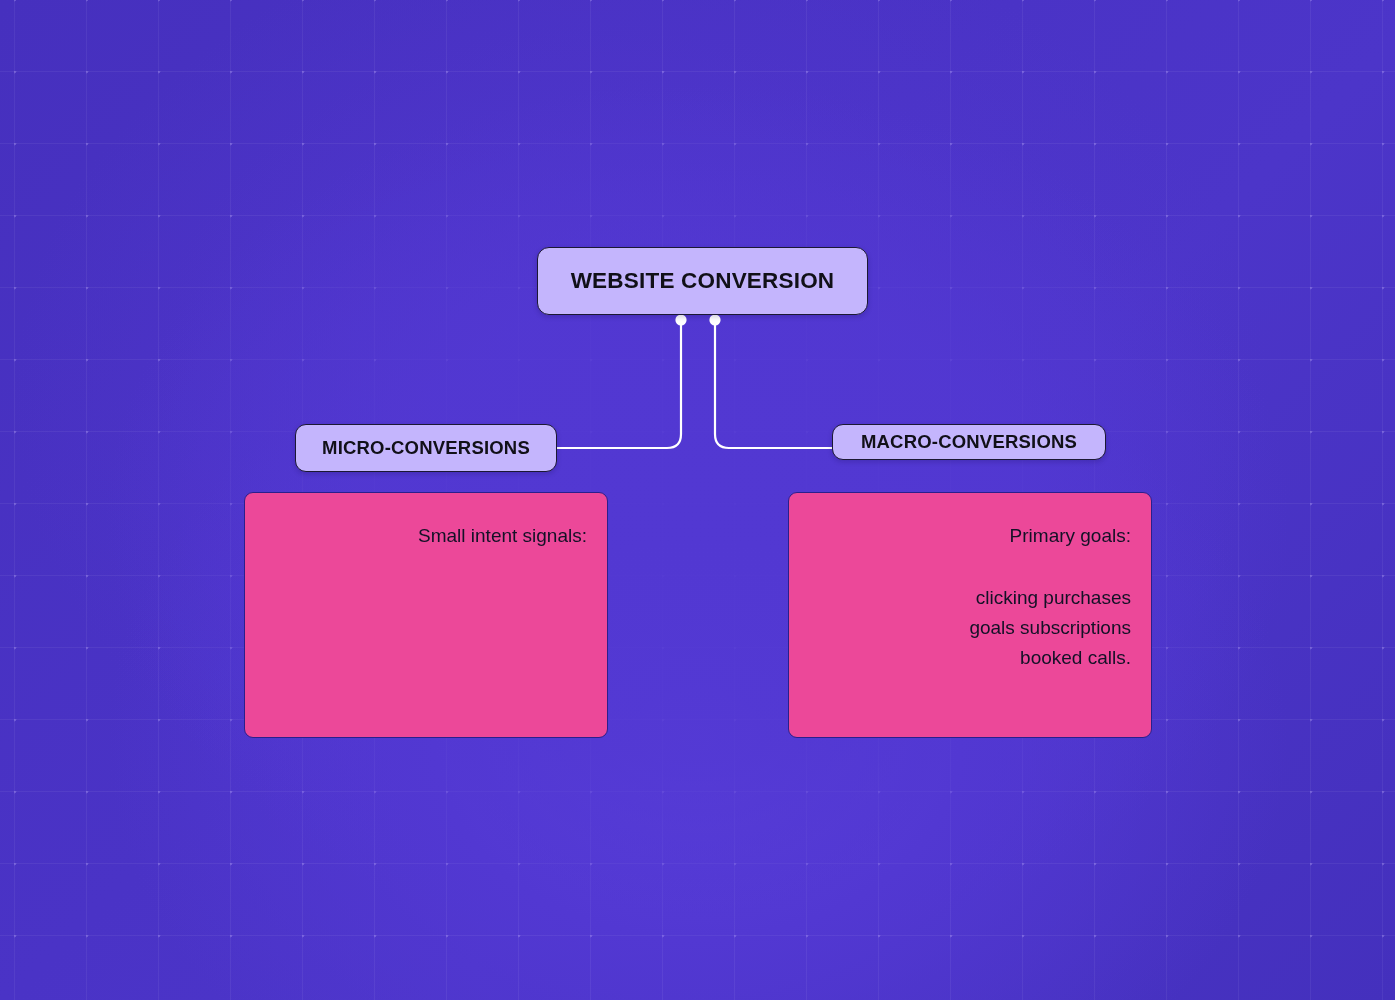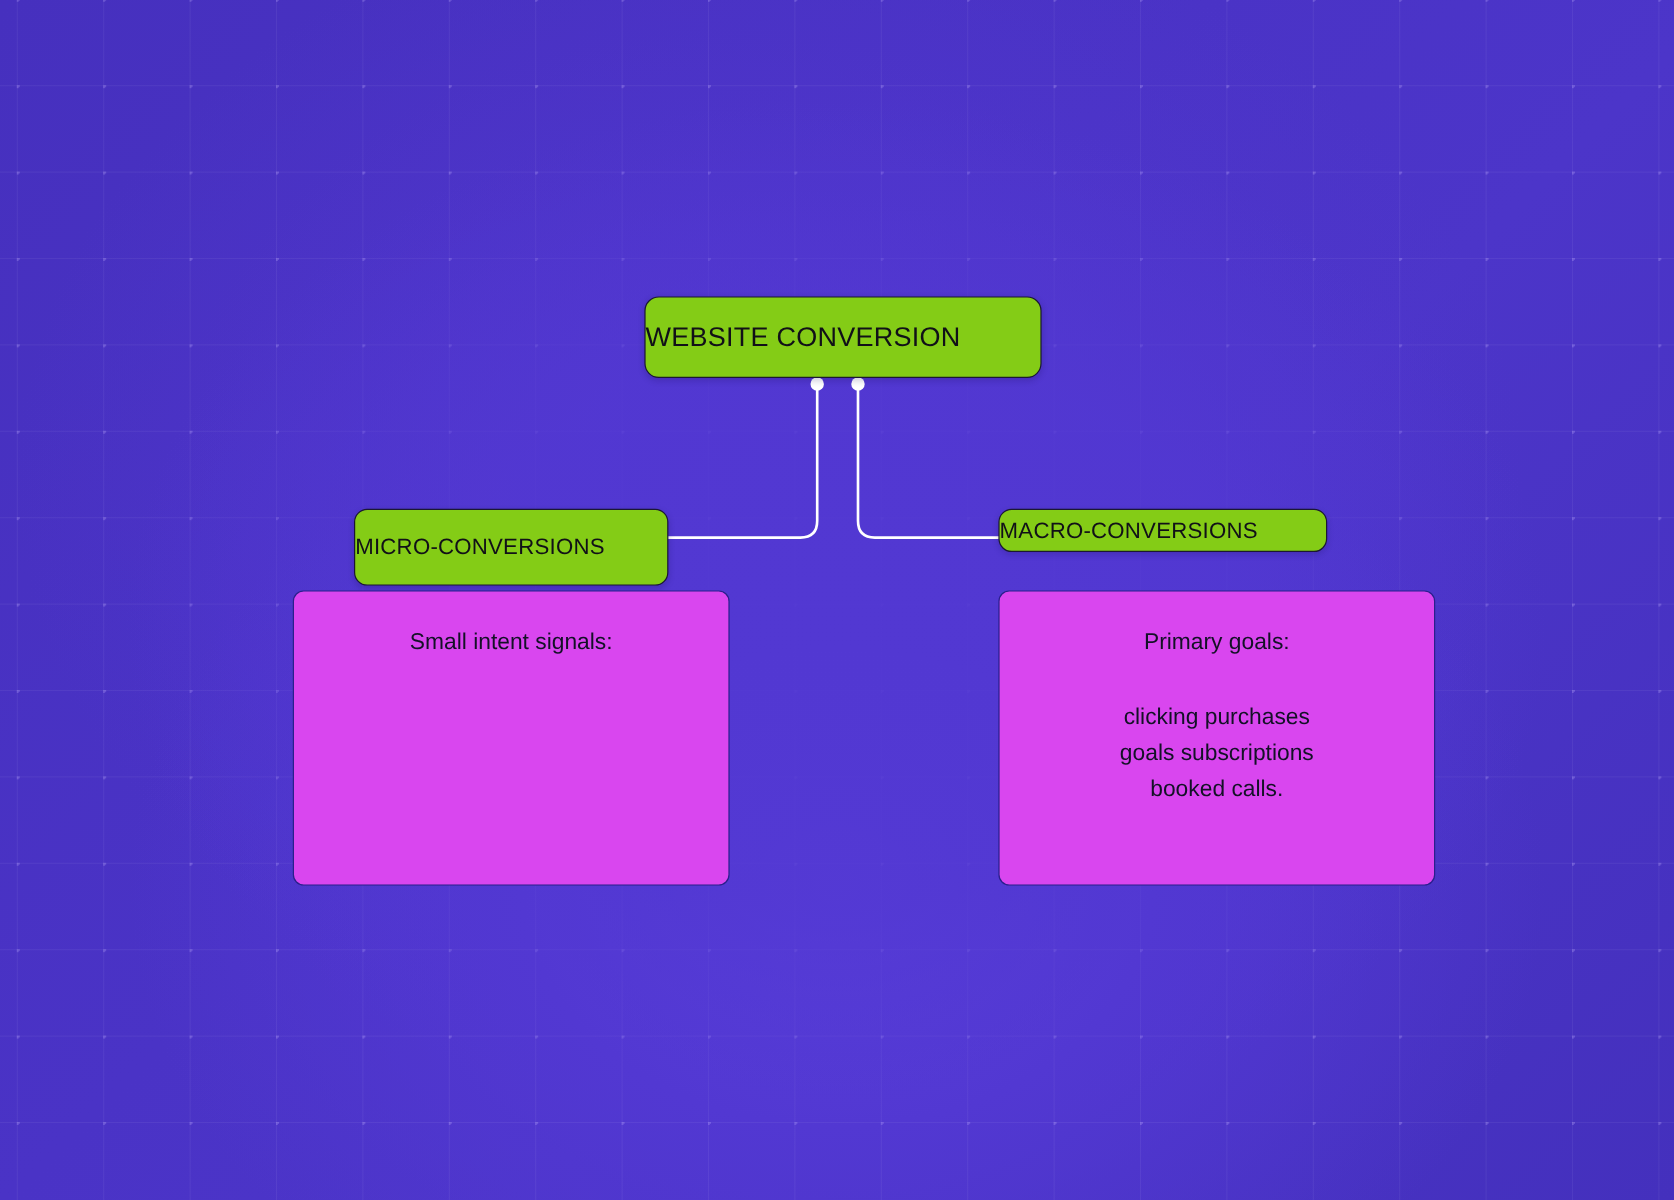--- a/index.html
+++ b/index.html
@@ -64,75 +64,76 @@
     position: absolute;
     left: 0;
     top: 0;
     width: 1395px;
     height: 1000px;
     pointer-events: none;
   }
 
   .node {
     position: absolute;
-    background: #84cc16;
+    background: #c4b5fd;
     border: 1.5px solid #1b1833;
     border-radius: 11px;
     display: flex;
     align-items: center;
-    justify-content: flex-start;
+    justify-content: center;
     color: #111018;
     letter-spacing: 0.2px;
     box-shadow: 0 2px 5px rgba(20,10,70,0.20);
+    font-weight: bold;
   }
 
   #node-root {
     left: 537px;
     top: 247px;
     width: 331px;
     height: 68px;
     font-size: 22.5px;
     border-radius: 12px;
   }
 
   #node-micro {
     left: 295px;
     top: 424px;
     width: 262px;
-    height: 64px;
+    height: 48px;
     font-size: 18.5px;
   }
 
   #node-macro {
     left: 832px;
     top: 424px;
     width: 274px;
     height: 36px;
     font-size: 18.5px;
   }
 
   .detail-card {
     position: absolute;
-    background: #d946ef;
+    background: #ec4899;
     border: 1.5px solid #2a1f8c;
     border-radius: 9px;
     padding: 30px 20px 0;
-    text-align: center;
+    text-align: right;
     color: #131126;
   }
 
   #card-micro {
     left: 244px;
     top: 492px;
     width: 364px;
     height: 246px;
   }
 
   #card-macro {
-    left: 832px;
+    left: 788px;
     top: 492px;
     width: 364px;
     height: 246px;
   }
 
   .card-heading {
     font-size: 19px;
     line-height: 26px;
     margin-bottom: 34px;
   }

